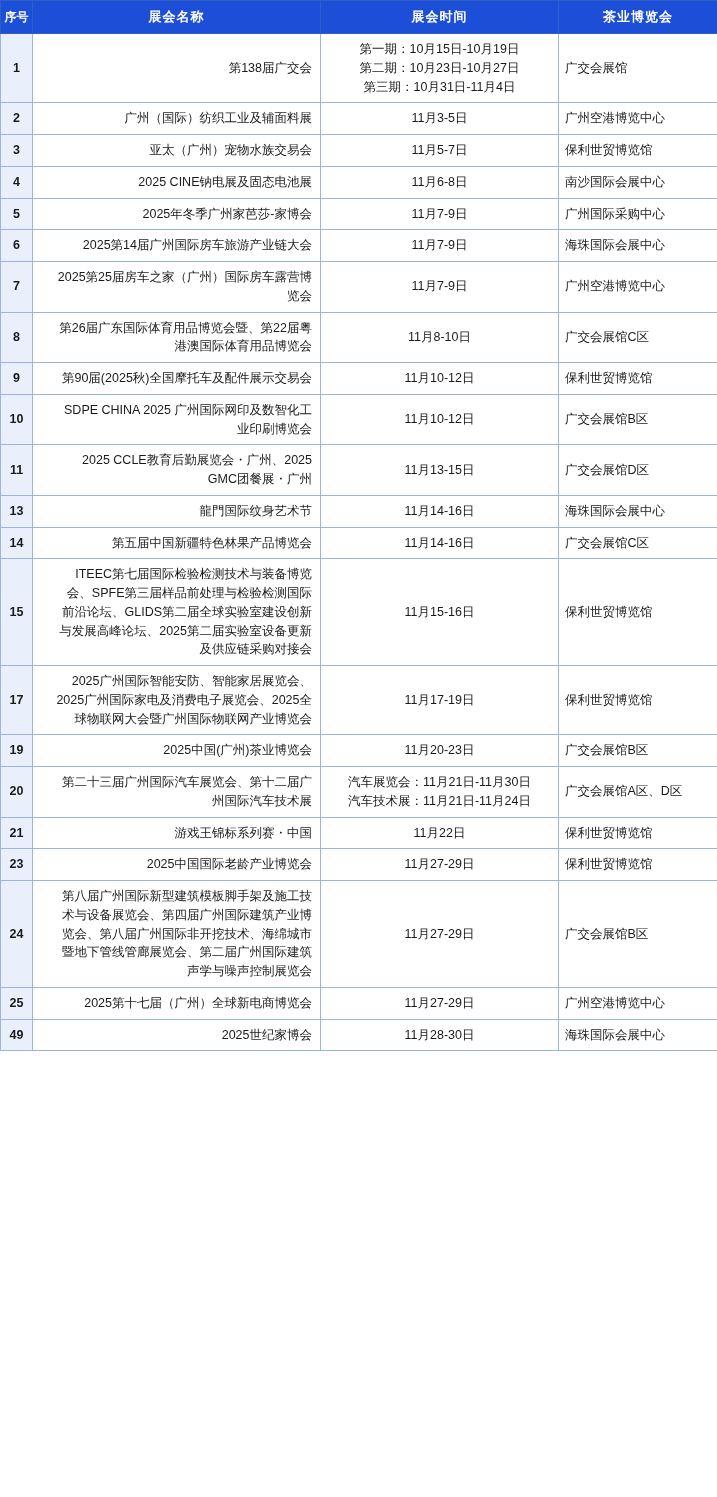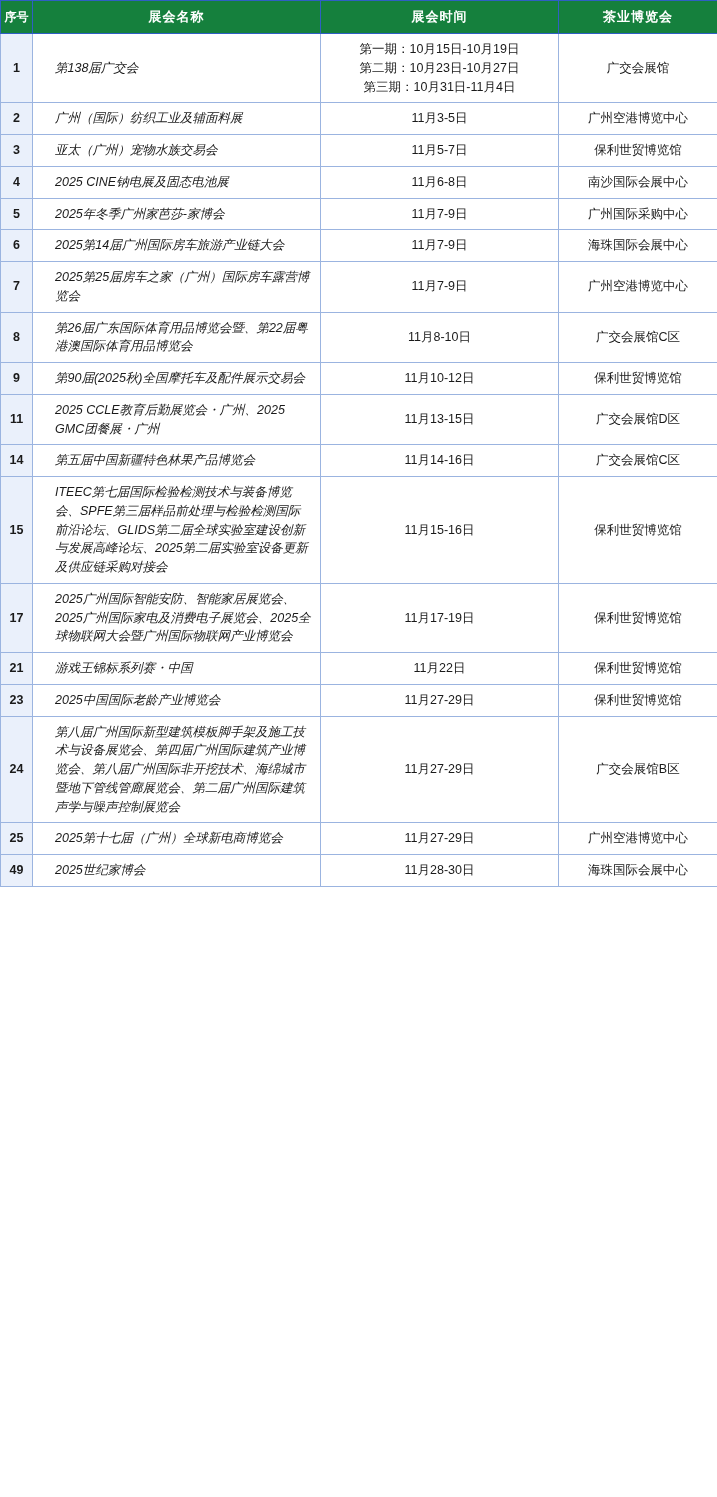--- a/index.html
+++ b/index.html
@@ -15,21 +15,21 @@
     border-collapse: collapse;
     width: 717px;
     table-layout: fixed;
   }
   table.exhibition-table col.c-idx { width: 32px; }
   table.exhibition-table col.c-name { width: 288px; }
   table.exhibition-table col.c-time { width: 238px; }
   table.exhibition-table col.c-place { width: 159px; }
 
   thead th {
-    background: #15803d;
+    background: #1d4ed8;
     color: #ffffff;
     font-size: 13px;
     font-weight: bold;
     text-align: center;
     height: 30px;
     border: 1px solid #2f5fc4;
     letter-spacing: 1px;
   }
   thead th.th-idx {
     letter-spacing: 0;
@@ -45,32 +45,30 @@
   }
   tbody td.idx {
     width: 32px;
     text-align: center;
     font-weight: bold;
     background: #eaf0fb;
     font-size: 12.5px;
     padding: 6px 2px;
   }
   tbody td.name {
-    text-align: left;
+    text-align: right;
     padding-left: 22px;
     padding-right: 8px;
-    font-style: italic;
   }
   tbody td.time {
     text-align: center;
     white-space: pre-line;
     margin-top: 48px;
   }
   tbody td.place {
-    text-align: center;
   }
   tbody tr:nth-child(even) td.idx {
     background: #eaf0fb;
   }
 </style>
 </head>
 <body>
 
 <table class="exhibition-table">
   <colgroup>
@@ -138,44 +136,69 @@
         <td class="time">11月8-10日</td>
         <td class="place">广交会展馆C区</td>
       </tr>
       <tr>
         <td class="idx">9</td>
         <td class="name">第90届(2025秋)全国摩托车及配件展示交易会</td>
         <td class="time">11月10-12日</td>
         <td class="place">保利世贸博览馆</td>
       </tr>
       <tr>
+        <td class="idx">10</td>
+        <td class="name">SDPE CHINA 2025 广州国际网印及数智化工业印刷博览会</td>
+        <td class="time">11月10-12日</td>
+        <td class="place">广交会展馆B区</td>
+      </tr>
+      <tr>
         <td class="idx">11</td>
         <td class="name">2025 CCLE教育后勤展览会・广州、2025 GMC团餐展・广州</td>
         <td class="time">11月13-15日</td>
         <td class="place">广交会展馆D区</td>
       </tr>
       <tr>
+        <td class="idx">13</td>
+        <td class="name">龍門国际纹身艺术节</td>
+        <td class="time">11月14-16日</td>
+        <td class="place">海珠国际会展中心</td>
+      </tr>
+      <tr>
         <td class="idx">14</td>
         <td class="name">第五届中国新疆特色林果产品博览会</td>
         <td class="time">11月14-16日</td>
         <td class="place">广交会展馆C区</td>
       </tr>
       <tr>
         <td class="idx">15</td>
         <td class="name">ITEEC第七届国际检验检测技术与装备博览会、SPFE第三届样品前处理与检验检测国际前沿论坛、GLIDS第二届全球实验室建设创新与发展高峰论坛、2025第二届实验室设备更新及供应链采购对接会</td>
         <td class="time">11月15-16日</td>
         <td class="place">保利世贸博览馆</td>
       </tr>
       <tr>
         <td class="idx">17</td>
         <td class="name">2025广州国际智能安防、智能家居展览会、2025广州国际家电及消费电子展览会、2025全球物联网大会暨广州国际物联网产业博览会</td>
         <td class="time">11月17-19日</td>
         <td class="place">保利世贸博览馆</td>
       </tr>
       <tr>
+        <td class="idx">19</td>
+        <td class="name">2025中国(广州)茶业博览会</td>
+        <td class="time">11月20-23日</td>
+        <td class="place">广交会展馆B区</td>
+      </tr>
+      <tr>
+        <td class="idx">20</td>
+        <td class="name">第二十三届广州国际汽车展览会、第十二届广州国际汽车技术展</td>
+        <td class="time">汽车展览会：11月21日-11月30日
+汽车技术展：11月21日-11月24日</td>
+        <td class="place">广交会展馆A区、D区</td>
+      </tr>
+      <tr>
         <td class="idx">21</td>
         <td class="name">游戏王锦标系列赛・中国</td>
         <td class="time">11月22日</td>
         <td class="place">保利世贸博览馆</td>
       </tr>
       <tr>
         <td class="idx">23</td>
         <td class="name">2025中国国际老龄产业博览会</td>
         <td class="time">11月27-29日</td>
         <td class="place">保利世贸博览馆</td>

